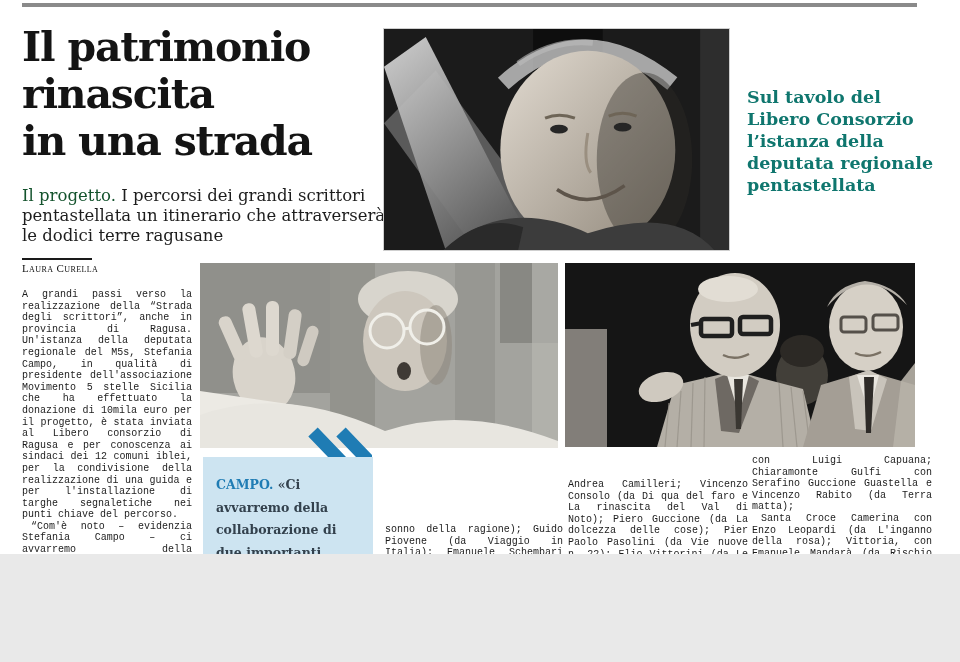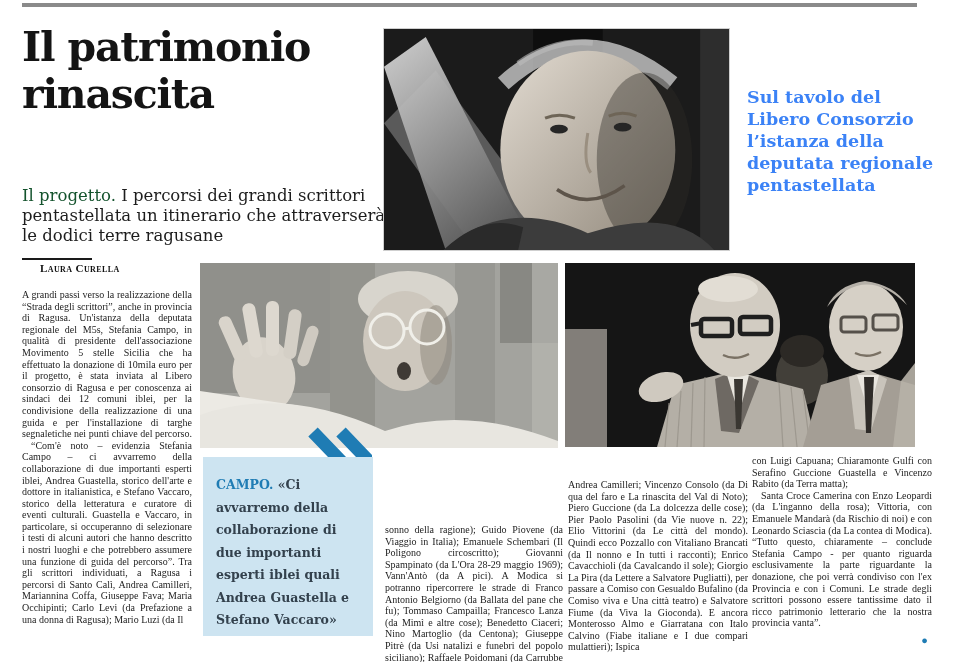--- a/index.html
+++ b/index.html
@@ -1,47 +1,47 @@
 <!DOCTYPE html>
 <html><head>
 <meta charset="utf-8">
 <style>
   * { margin:0; padding:0; box-sizing:border-box; }
   html,body { background:#e9e9e9; }
   .page {
-    position:relative; width:960px; height:662px; background:#ffffff;
+    position:relative; width:960px; height:554px; background:#ffffff;
     overflow:hidden; font-family:"Liberation Serif", serif; margin:0 auto;
   }
   .abs { position:absolute; }
 
   .top-rule { left:22px; top:3px; width:895px; height:4px; background:#8a8a8a; }
 
   .headline { left:22px; top:24px; width:362px; color:#141414;
     font-family:"DejaVu Serif", serif; font-size:41px; line-height:47px; letter-spacing:-1.2px; }
   .headline span { display:block; }
 
   .kicker { left:22px; top:186px; width:366px; color:#1d1d1d;
     font-family:"DejaVu Serif", serif; font-size:16.5px; line-height:20px; }
   .kicker .lbl { font-weight:normal; color:#14532d; }
 
   .byline-rule { left:22px; top:258px; width:70px; height:2px; background:#1a1a1a; }
   .byline { left:22px; top:262px; width:180px; color:#111;
-    font-family:"Liberation Serif", serif; font-weight:bold; font-size:11px;
-    font-variant:small-caps; letter-spacing:.4px;margin-left:18px; }
+    font-family:"Liberation Serif", serif; font-weight:normal; font-size:11px;
+    font-variant:small-caps; letter-spacing:.4px; }
 
   .bodycol { color:#1c1c1c; font-size:10px; line-height:11.6px; text-align:justify;
-    overflow:hidden; font-family:Liberation Serif, serif; }
+    overflow:hidden; font-family:Liberation Mono, monospace; }
   .bodycol p.indent { text-indent:9px; }
   .col1 { left:22px;  top:289px; width:170px; height:360px; }
   .col3 { left:385px; top:476px; width:178px; height:194px;margin-top:48px; }
   .col4 { left:568px; top:479px; width:180px; height:194px; }
   .col5 { left:752px; top:455px; width:180px; height:194px; }
   .end-dot { position:absolute; right:4px; bottom:2px; color:#1f7cb4; font-size:11px; }
 
-  .standfirst { left:747px; top:86px; width:200px; color:#3b82f6;
+  .standfirst { left:747px; top:86px; width:200px; color:#0f766e;
     font-family:"DejaVu Serif", serif; font-weight:bold; font-size:17.5px; line-height:22px; }
 
   .photo { background:#111; overflow:hidden; }
   .photo svg { display:block; width:100%; height:100%; }
   .photo-top   { left:383px; top:28px;  width:347px; height:223px; border:1px solid #cfcfcf; }
   .photo-woman { left:200px; top:263px; width:358px; height:185px; }
   .photo-men   { left:565px; top:263px; width:350px; height:184px; }
 
   .chevrons { left:308px; top:425px; width:64px; height:64px; }
 
@@ -54,20 +54,21 @@
 </head>
 <body>
 
 <div class="page">
 
   <div class="abs top-rule"></div>
 
   <h1 class="abs headline">
     <span>Il patrimonio</span>
     <span>rinascita</span>
+    <span>in una strada</span>
   </h1>
 
   <p class="abs kicker"><span class="lbl">Il progetto.</span><span> I percorsi dei grandi scrittori pentastellata un itinerario che attraverserà le dodici terre ragusane</span></p>
 
   <div class="abs byline-rule"></div>
   <div class="abs byline">Laura Curella</div>
 
   <div class="abs photo photo-top" aria-label="black-and-white close-up portrait of an elderly man">
     <svg viewBox="0 0 347 223" preserveAspectRatio="none">
       <defs>

